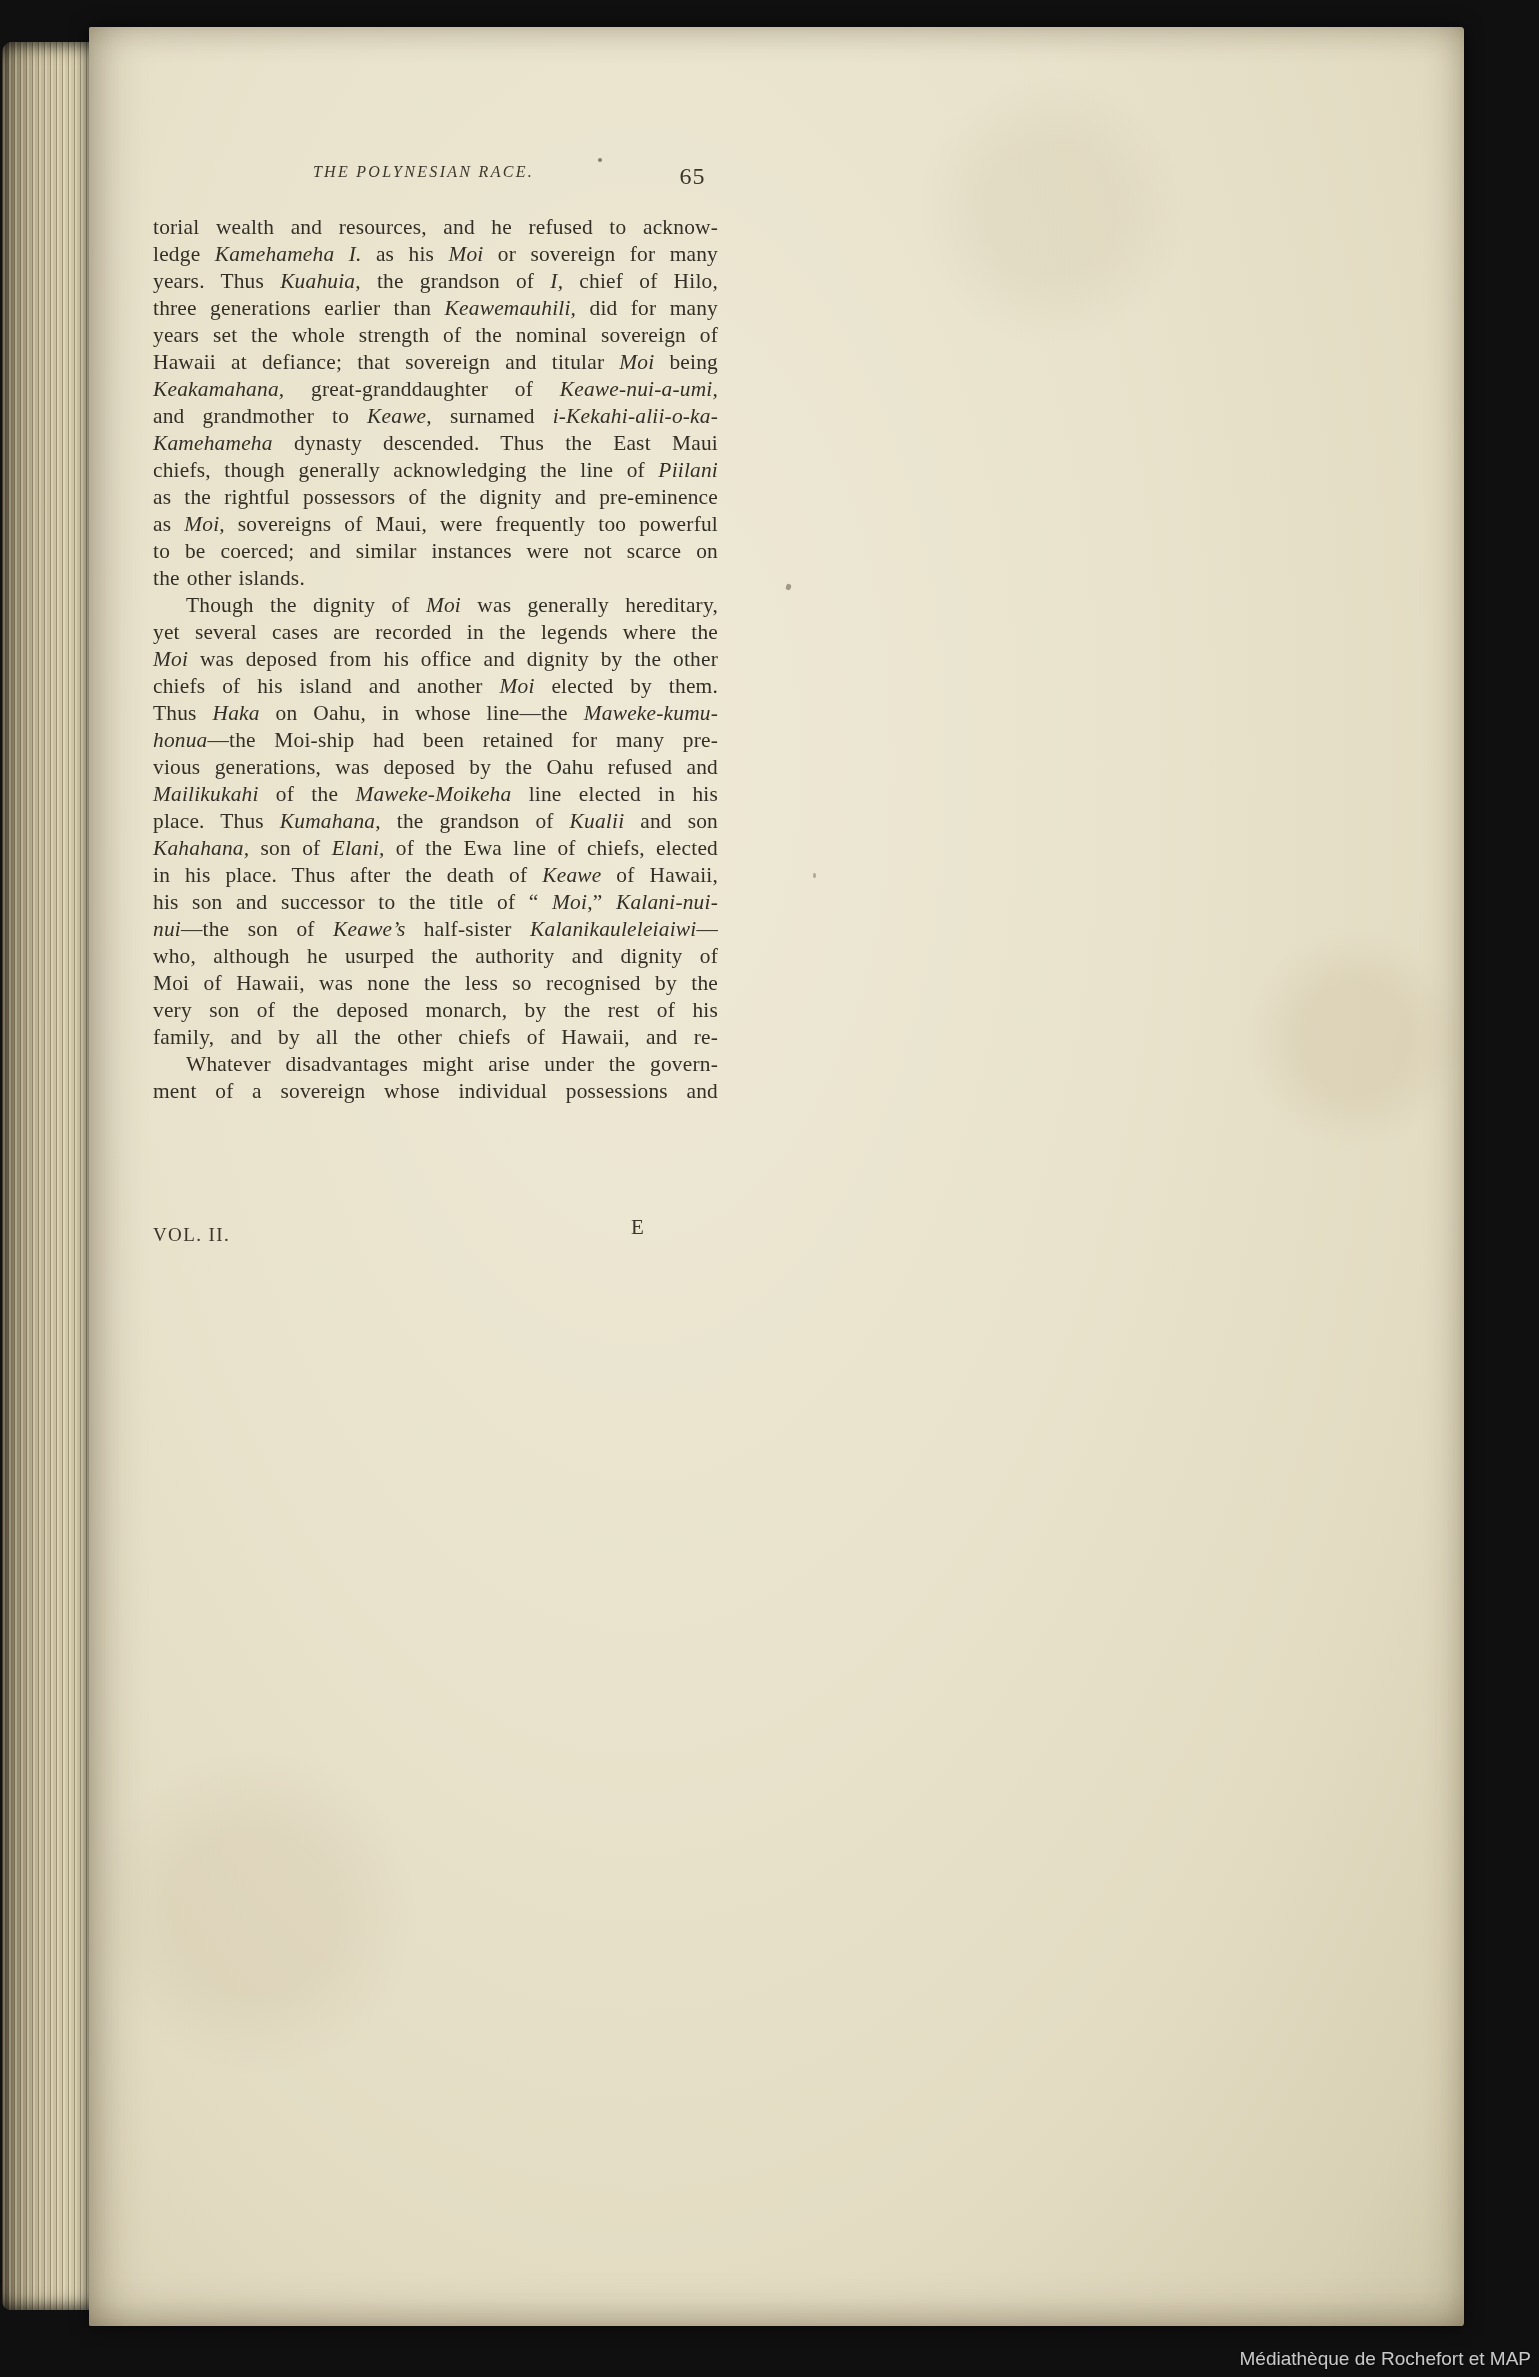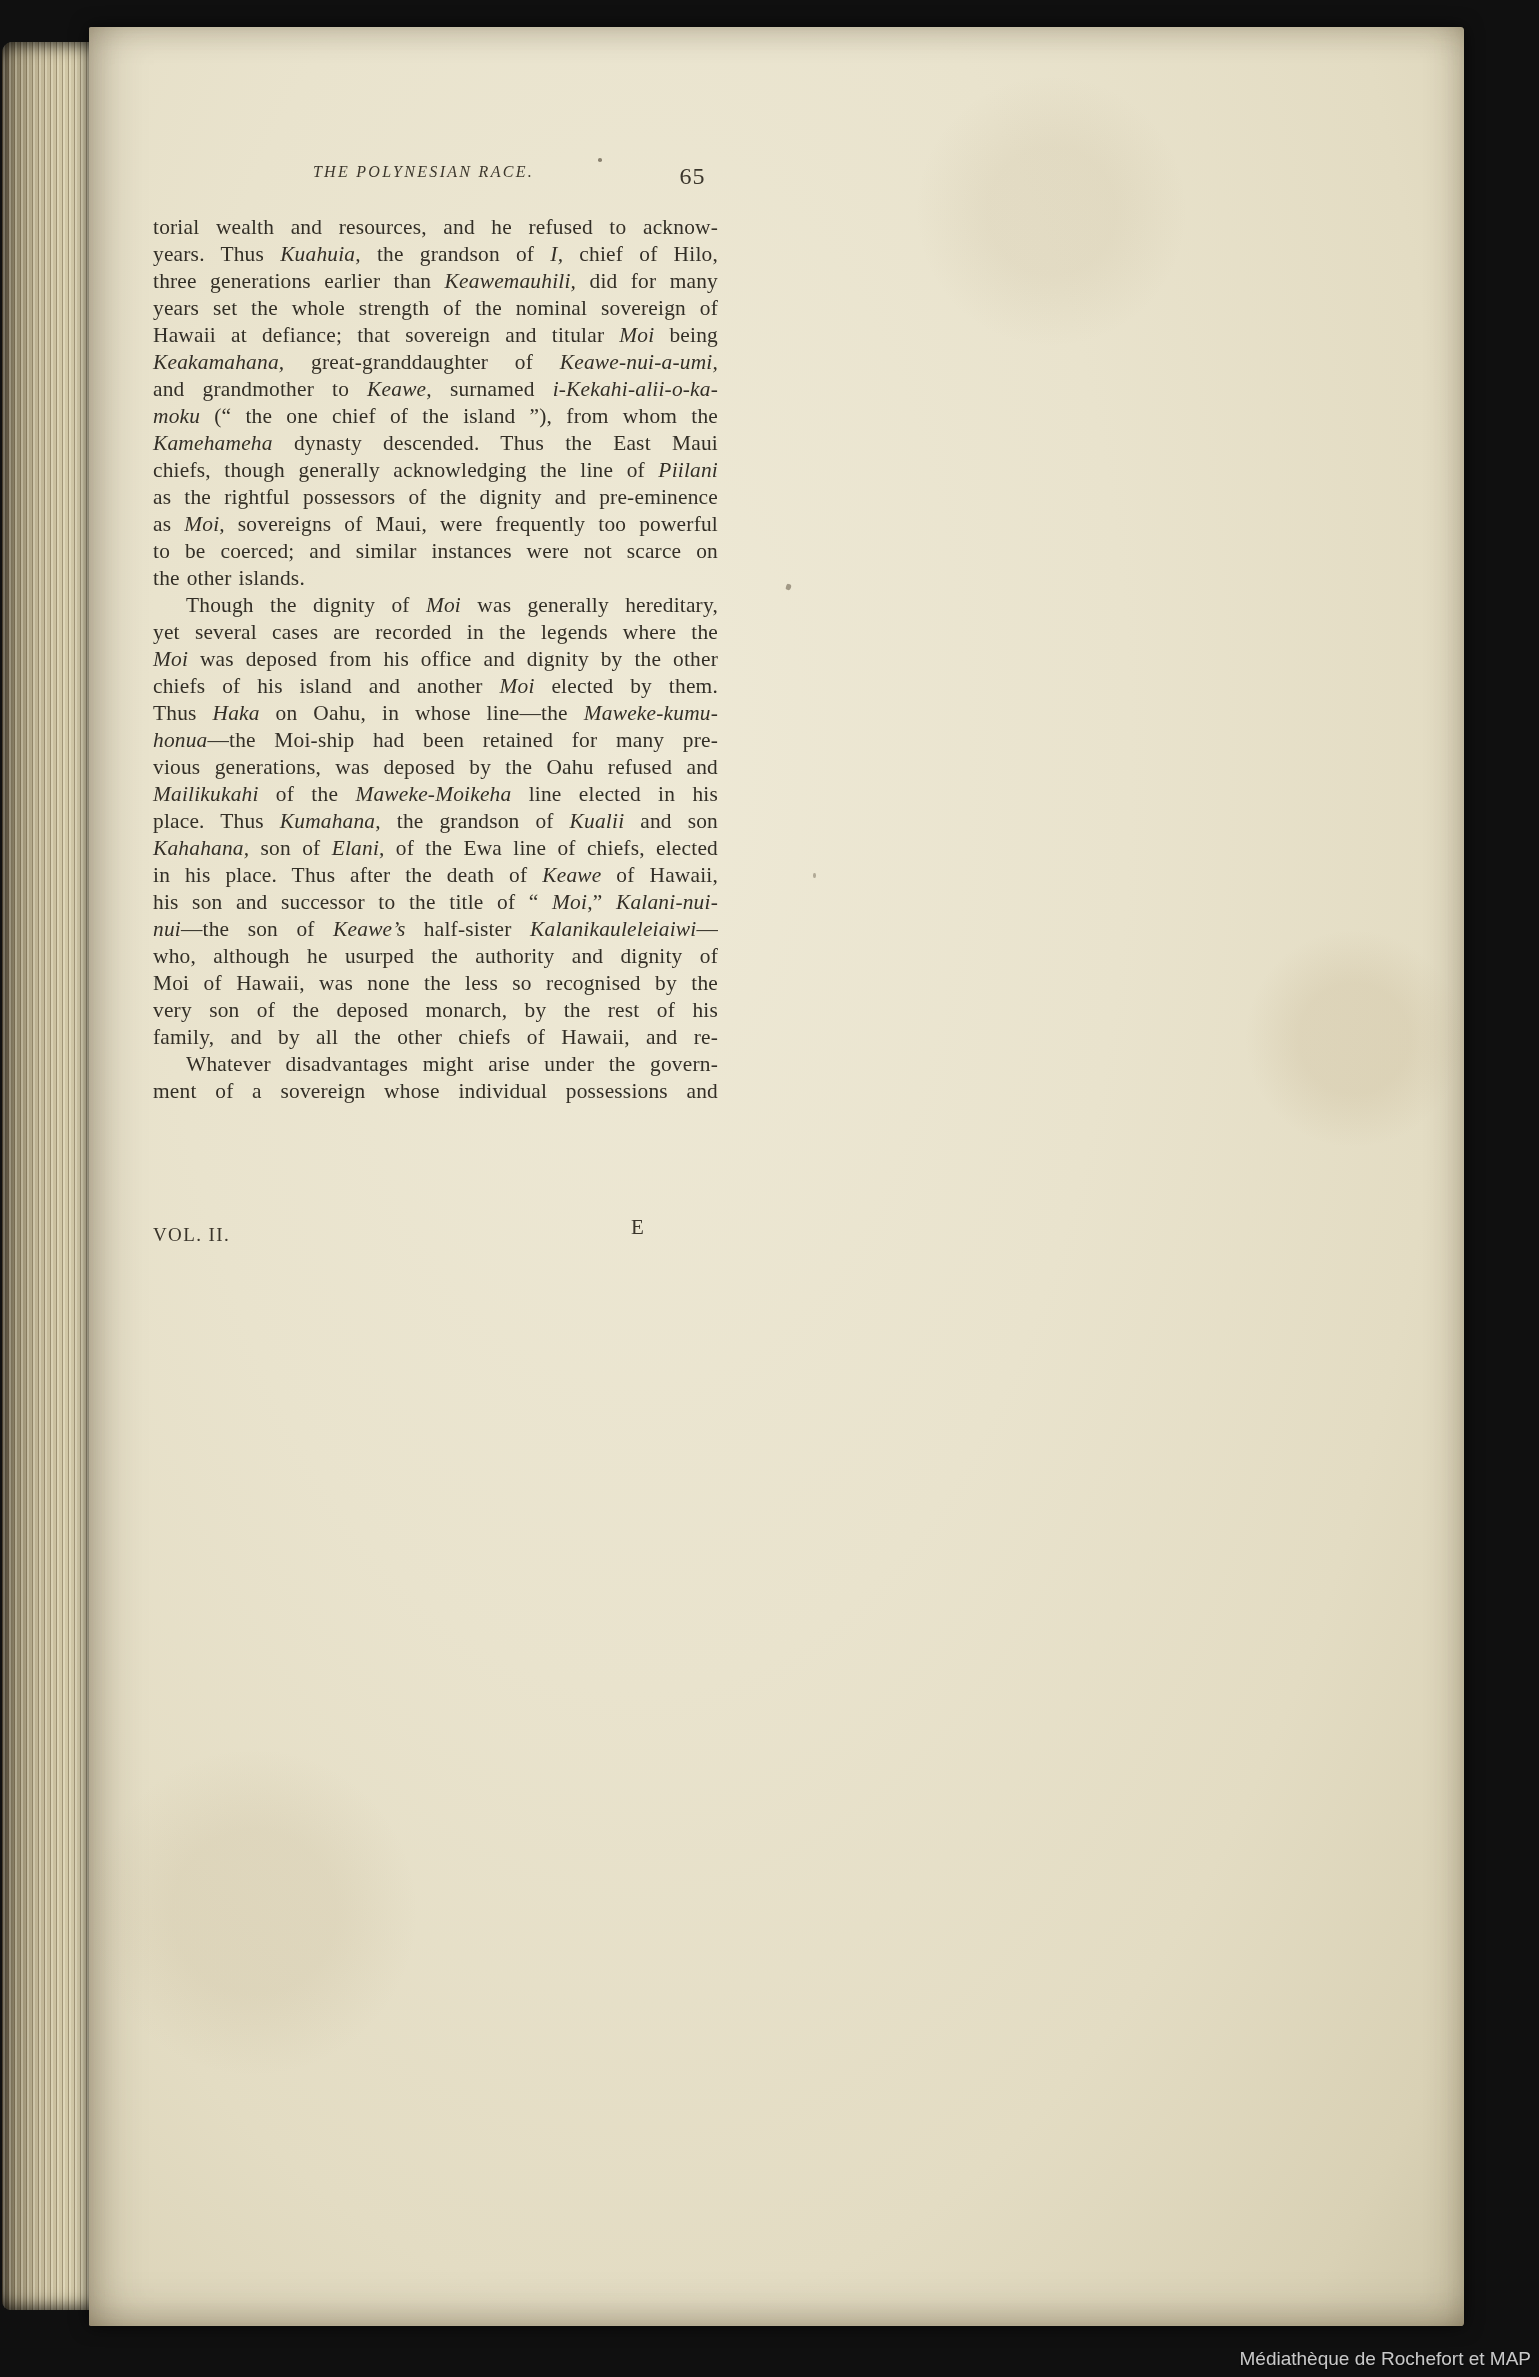--- a/index.html
+++ b/index.html
@@ -134,27 +134,27 @@
     <div class="speck s3"></div>
 
     <div class="header">
       <span class="running-title">THE POLYNESIAN RACE.</span>
       <span class="page-number">65</span>
     </div>
 
     <div class="body">
         <div class="para">
           <div class="line"><span>torial wealth and resources, and he refused to acknow-</span></div>
+          <div class="line"><span>ledge </span><i>Kamehameha I.</i><span> as his </span><i>Moi</i><span> or sovereign for many</span></div>
           <div class="line"><span>years. Thus </span><i>Kuahuia,</i><span> the grandson of </span><i>I,</i><span> chief of Hilo,</span></div>
           <div class="line"><span>three generations earlier than </span><i>Keawemauhili,</i><span> did for many</span></div>
           <div class="line"><span>years set the whole strength of the nominal sovereign of</span></div>
           <div class="line"><span>Hawaii at defiance; that sovereign and titular </span><i>Moi</i><span> being</span></div>
           <div class="line"><i>Keakamahana,</i><span> great-granddaughter of </span><i>Keawe-nui-a-umi,</i></div>
           <div class="line"><span>and grandmother to </span><i>Keawe,</i><span> surnamed </span><i>i-Kekahi-alii-o-ka-</i></div>
-          <div class="line"><i>moku</i><span> (“ the one chief of the island ”), from whom the</span></div>
           <div class="line"><i>Kamehameha</i><span> dynasty descended. Thus the East Maui</span></div>
           <div class="line"><span>chiefs, though generally acknowledging the line of </span><i>Piilani</i></div>
           <div class="line"><span>as the rightful possessors of the dignity and pre-eminence</span></div>
           <div class="line"><span>as </span><i>Moi,</i><span> sovereigns of Maui, were frequently too powerful</span></div>
           <div class="line"><span>to be coerced; and similar instances were not scarce on</span></div>
           <div class="line lastline"><span>the other islands.</span></div>
         </div>
         <div class="para">
           <div class="line indent"><span>Though the dignity of </span><i>Moi</i><span> was generally hereditary,</span></div>
           <div class="line"><span>yet several cases are recorded in the legends where the</span></div>

